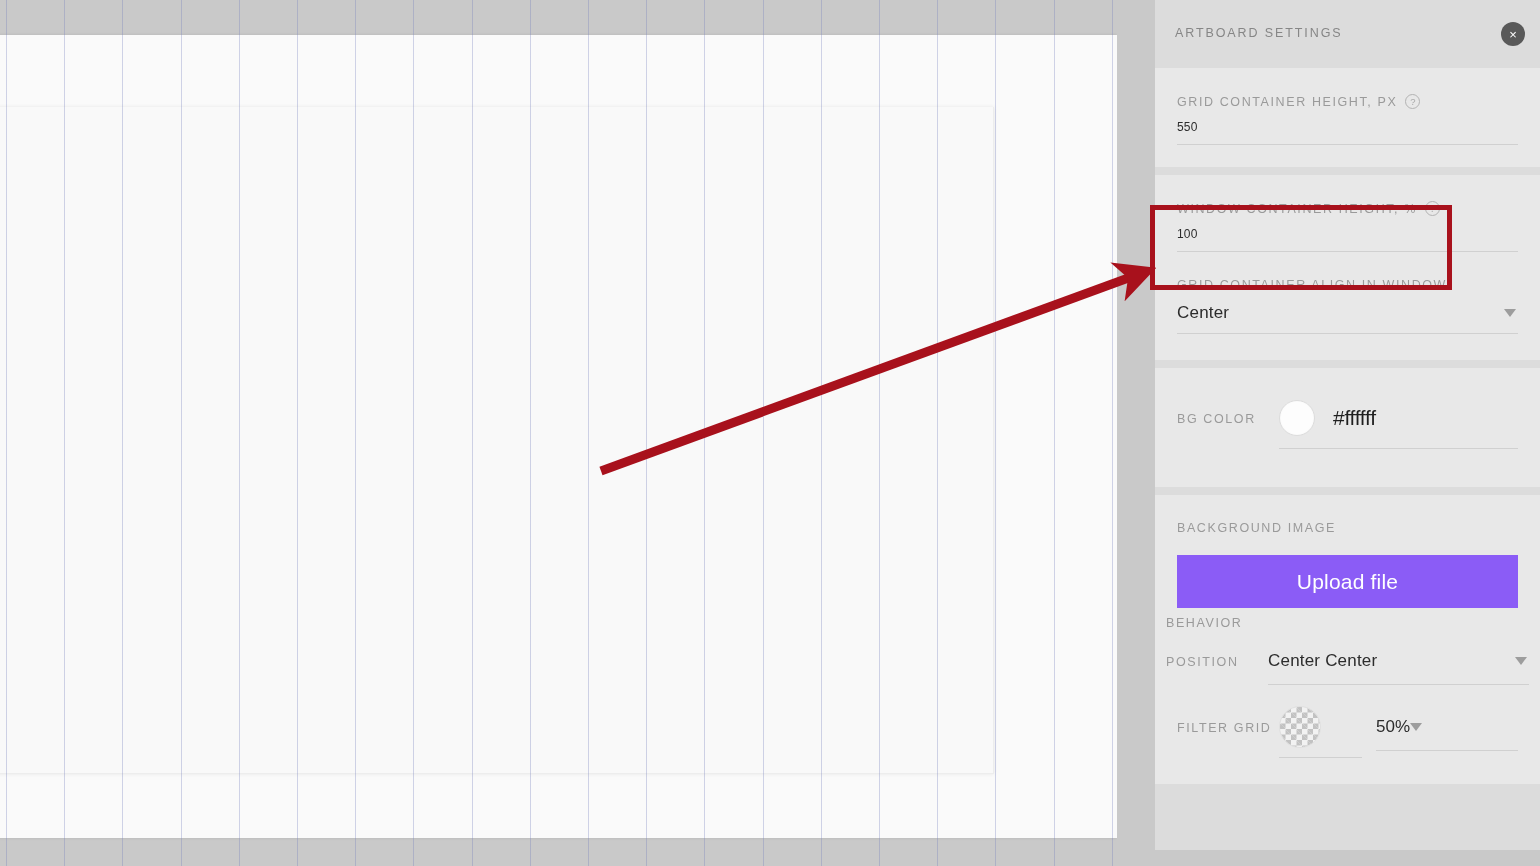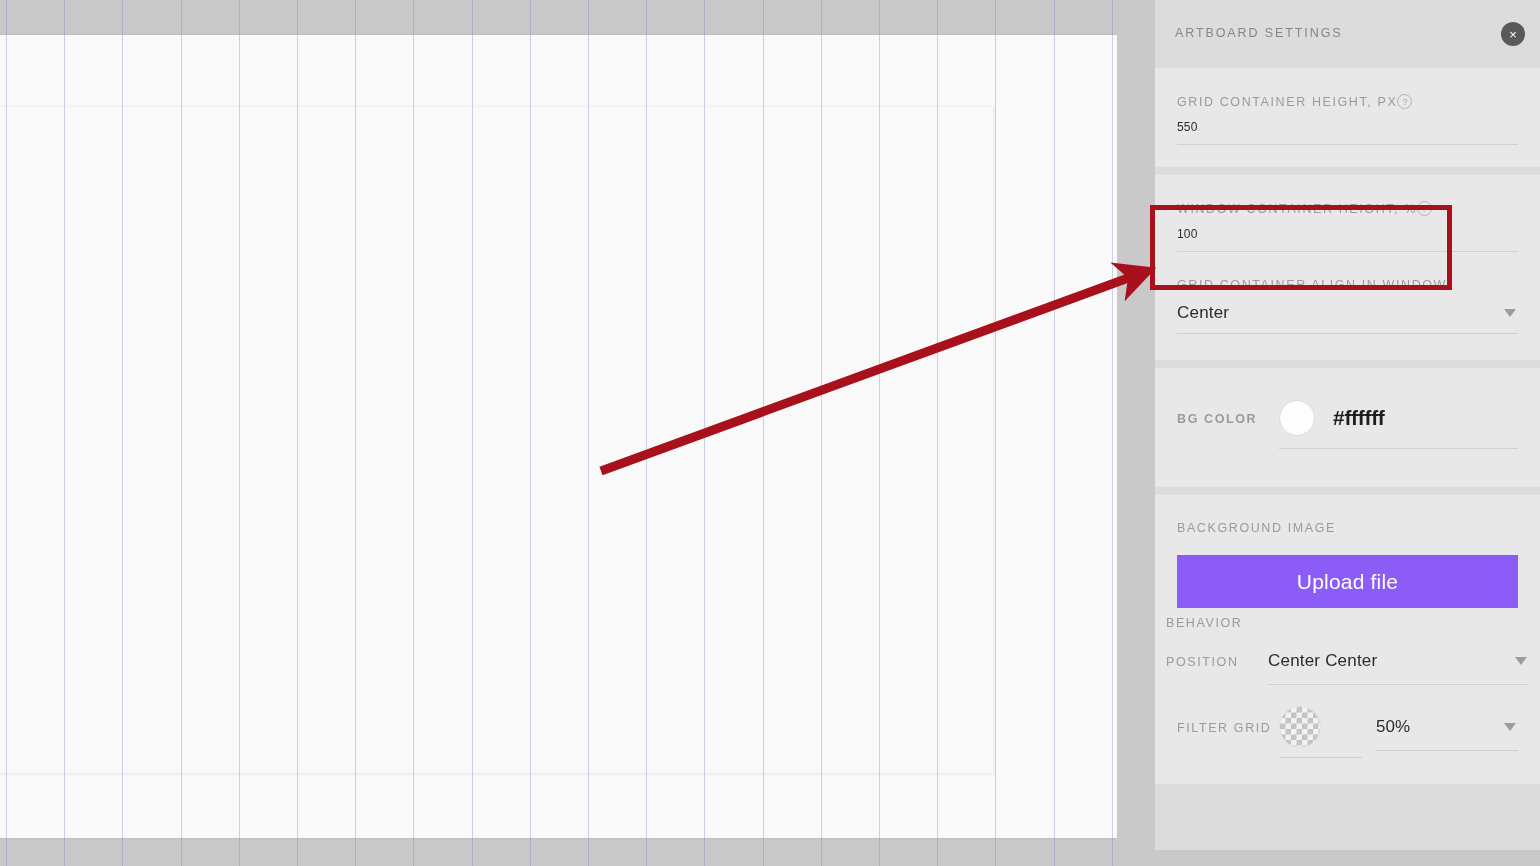--- a/index.html
+++ b/index.html
@@ -74,21 +74,21 @@
     transform:translateY(-0.5px);
   }
 
   .card{
     background:#e8e8e8; margin:0 0 8px 0; padding:0;
     position:relative;
   }
   .field{ padding:0 22px; position:relative; }
   .field-label{
     font-size:12.5px; letter-spacing:1.6px; color:#9a9a9a;
-    padding-top:26px; display:flex; align-items:center; gap:0;
+    padding-top:26px; display:flex; align-items:center; gap:8px;
     white-space:nowrap;
   }
   .help-icon{
     display:inline-flex; align-items:center; justify-content:center;
     width:15px; height:15px; border:1px solid #b3b3b3; border-radius:50%;
     font-size:9.5px; color:#a8a8a8; letter-spacing:0; line-height:1;
     cursor:pointer; flex:none;
   }
   .field-value{
     font-size:12px; color:#2c2c2c; padding:11px 0 10px 0;
@@ -101,21 +101,21 @@
   }
   .select-row .sel-val{ font-size:17px; color:#2c2c2c; letter-spacing:0.2px;}
   .caret{
     width:0; height:0; border-left:6.5px solid transparent;
     border-right:6.5px solid transparent; border-top:8px solid #9d9d9d;
     margin-right:2px;
   }
 
   
   .inline-row{
-    display:flex; align-items:center; padding:0 22px;font-weight:bold;
+    display:flex; align-items:center; padding:0 22px;
   }
   .inline-label{
     font-size:12.5px; letter-spacing:1.6px; color:#9a9a9a;
     width:102px; flex:none; white-space:nowrap;
   }
   .inline-field{
     flex:1; display:flex; align-items:center; gap:18px;
     border-bottom:1px solid #d0d0d0; padding:12px 0;
   }
   .swatch-circle{
@@ -163,21 +163,21 @@
       linear-gradient(45deg,#c2c2c2 25%,transparent 25%,transparent 75%,#c2c2c2 75%),
       linear-gradient(45deg,#c2c2c2 25%,transparent 25%,transparent 75%,#c2c2c2 75%);
     background-size:11px 11px;
     background-position:0 0, 5.5px 5.5px;
     background-color:#f2f2f2;
     border:1px solid #e0e0e0;
   }
   .filter-pct{
     width:142px; flex:none; margin-left:14px;
     border-bottom:1px solid #d0d0d0; padding:13px 0;
-    display:flex; align-items:center; justify-content:space-between;
+    display:flex; align-items:center; justify-content:flex-start;
     cursor:pointer;
   }
   .filter-pct .sel-val{ font-size:17px; color:#2c2c2c; }
 
   
   #highlight-box{
     position:absolute; left:1150px; top:205px; width:302px; height:85px;
     border:5px solid #a8111c; z-index:35; pointer-events:none;
   }
 </style>

